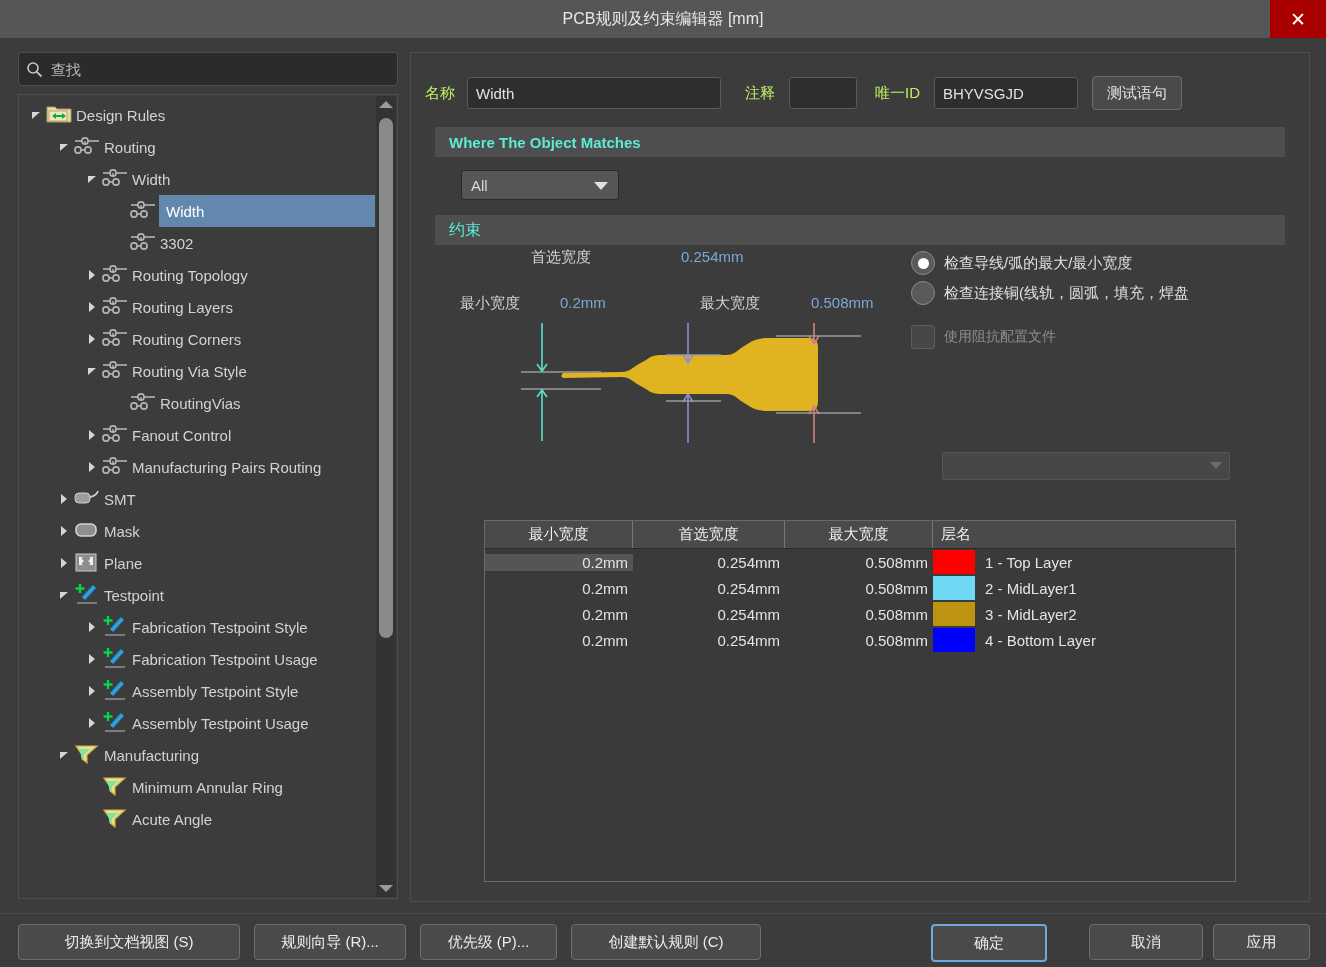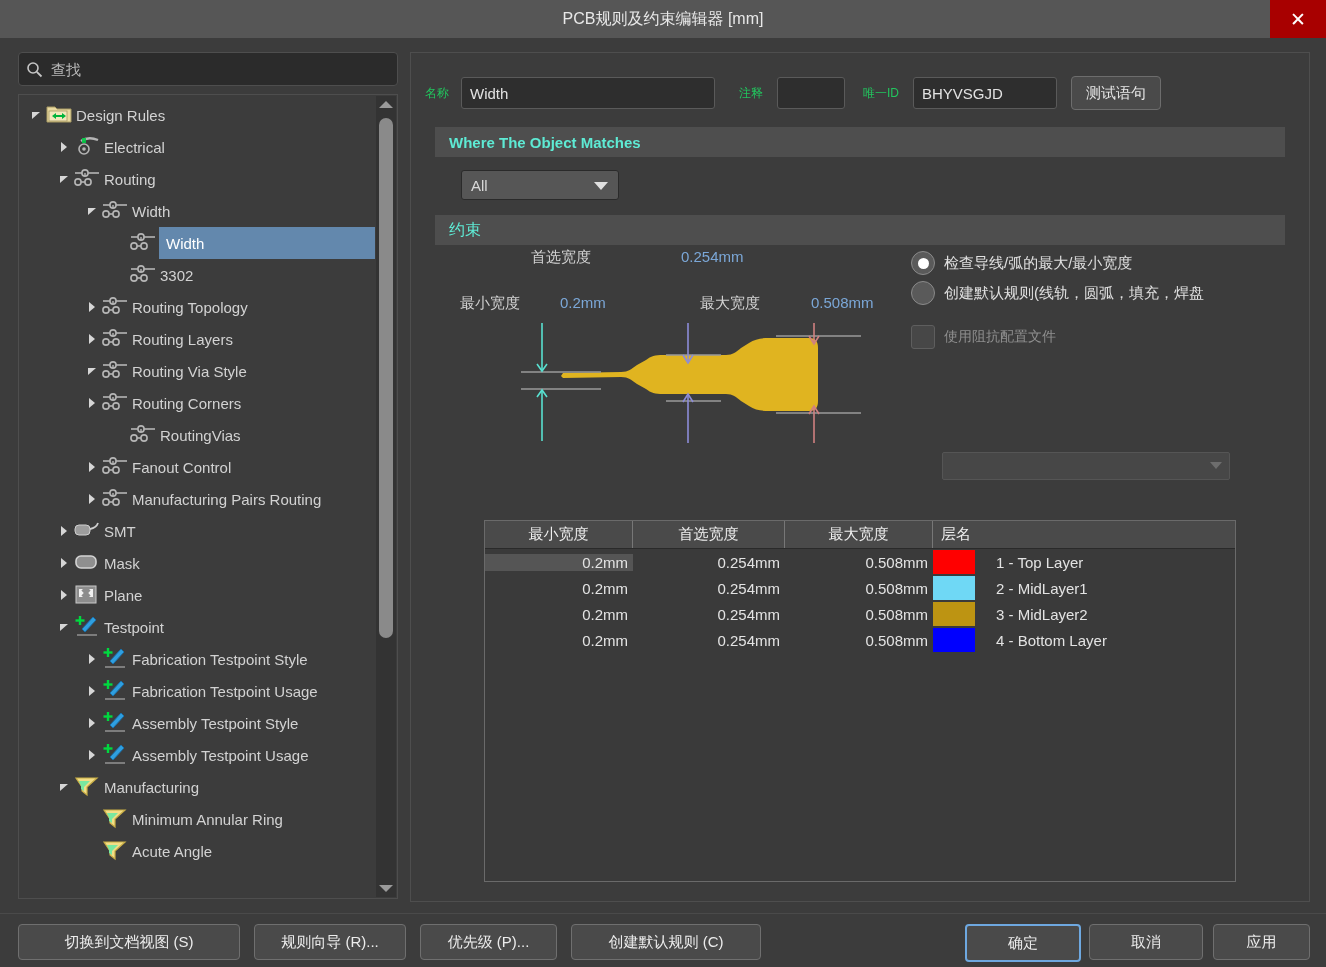--- a/index.html
+++ b/index.html
@@ -85,21 +85,21 @@
   #tree-thumb{
     position:absolute;left:3px;top:22px;width:14px;height:520px;
     background:#8a8a8a;border-radius:7px;
   }
   
   #right-panel{
     position:absolute;left:410px;top:14px;width:898px;height:848px;
     border:1px solid #4e4e4e;background:#3c3c3c;
   }
   #form-row{position:absolute;left:14px;top:20px;width:870px;height:40px;display:flex;align-items:center;}
-  .flabel{color:#22c55e;font-size:12px;}
+  .flabel{color:#bef264;font-size:15px;}
   .finput{
     background:#2e2e2e;border:1px solid #5a5a5a;border-radius:3px;
     color:#e2e2e2;font-family:"Liberation Sans","DejaVu Sans",sans-serif;font-size:15px;
     height:30px;padding:0 8px;outline:none;
   }
   .fbtn{
     background:#4a4a4a;border:1px solid #6d6d6d;border-radius:4px;color:#e8e8e8;
     font-family:"Liberation Sans","DejaVu Sans",sans-serif;font-size:15px;
     height:34px;padding:0 14px;cursor:pointer;
   }
@@ -156,21 +156,21 @@
   #thead .th{
     font-size:15px;color:#efefef;display:flex;align-items:center;
     border-right:1px solid #777;box-sizing:border-box;padding-left:8px;
   }
   #thead .th.c{justify-content:center;padding-left:0;}
   .trow{display:flex;height:26px;align-items:center;}
   .trow .td{font-size:15px;color:#e3e3e3;display:flex;align-items:center;box-sizing:border-box;}
   .td.num{justify-content:flex-end;padding-right:5px;}
   .td.sel{background:#555555;}
   .swatch{width:42px;height:24px;flex:0 0 42px;}
-  .layername{padding-left:21px;}
+  .layername{padding-left:10px;}
   
   #bottombar{
     position:absolute;left:0;top:913px;width:1326px;height:54px;background:#3c3c3c;
     border-top:1px solid #4a4a4a;
   }
   .bbtn{
     position:absolute;top:10px;height:34px;
     background:#4a4a4a;border:1px solid #6f6f6f;border-radius:4px;
     color:#ececec;font-family:"Liberation Sans","DejaVu Sans",sans-serif;font-size:15px;
     display:flex;align-items:center;justify-content:center;cursor:pointer;
@@ -209,33 +209,20 @@
             <span class="icn"><svg width="28" height="24" viewBox="0 0 28 24">
         <path d="M2 5 h8 l2 2 h14 v13 h-24 z" fill="#e8d9a0" stroke="#a89a63" stroke-width="1"></path>
         <rect x="4" y="9" width="18" height="10" fill="#f2e7bc" stroke="#a89a63" stroke-width="0.8"></rect>
         <path d="M7 14 l4-3 v2 h6 v-2 l4 3 l-4 3 v-2 h-6 v2 z" fill="#00b33c"></path>
       </svg></span>
             <span class="lbl">Design Rules</span>
           </div>
           <div class="tnode">
             <span class="tw" style="flex: 0 0 36px; height: 32px;"></span>
             <span class="arrow">
-              <span class="cr"></span>
-            </span>
-            <span class="icn"><svg width="28" height="24" viewBox="0 0 28 24">
-        <path d="M8 7 C14 3 20 4 25 6" fill="none" stroke="#b5b5b5" stroke-width="2.4"></path>
-        <path d="M9 4 l4 0 l0 5 l-4 0 z" fill="#00cc44" opacity="0.9"></path>
-        <circle cx="11" cy="15" r="5" fill="none" stroke="#b5b5b5" stroke-width="1.6"></circle>
-        <circle cx="11" cy="15" r="1.8" fill="#b5b5b5"></circle>
-      </svg></span>
-            <span class="lbl">Electrical</span>
-          </div>
-          <div class="tnode">
-            <span class="tw" style="flex: 0 0 36px; height: 32px;"></span>
-            <span class="arrow">
               <span class="cd"></span>
             </span>
             <span class="icn"><svg width="28" height="24" viewBox="0 0 28 24">
       <line x1="2" y1="7" x2="9" y2="7" stroke="#b5b5b5" stroke-width="1.6"></line>
       <circle cx="12" cy="7" r="3.1" fill="none" stroke="#b5b5b5" stroke-width="1.6"></circle>
       <line x1="15" y1="7" x2="26" y2="7" stroke="#b5b5b5" stroke-width="1.6"></line>
       <circle cx="5" cy="16" r="3.1" fill="none" stroke="#b5b5b5" stroke-width="1.6"></circle>
       <line x1="8" y1="16" x2="12" y2="16" stroke="#b5b5b5" stroke-width="1.6"></line>
       <circle cx="15" cy="16" r="3.1" fill="none" stroke="#b5b5b5" stroke-width="1.6"></circle>
       <line x1="12" y1="7" x2="12" y2="10" stroke="#b5b5b5" stroke-width="1.4"></line>
@@ -316,48 +303,48 @@
       <circle cx="5" cy="16" r="3.1" fill="none" stroke="#b5b5b5" stroke-width="1.6"></circle>
       <line x1="8" y1="16" x2="12" y2="16" stroke="#b5b5b5" stroke-width="1.6"></line>
       <circle cx="15" cy="16" r="3.1" fill="none" stroke="#b5b5b5" stroke-width="1.6"></circle>
       <line x1="12" y1="7" x2="12" y2="10" stroke="#b5b5b5" stroke-width="1.4"></line>
     </svg></span>
             <span class="lbl">Routing Layers</span>
           </div>
           <div class="tnode">
             <span class="tw" style="flex: 0 0 64px; height: 32px;"></span>
             <span class="arrow">
+              <span class="cr"></span>
+            </span>
+            <span class="icn"><svg width="28" height="24" viewBox="0 0 28 24">
+      <line x1="2" y1="7" x2="9" y2="7" stroke="#b5b5b5" stroke-width="1.6"></line>
+      <circle cx="12" cy="7" r="3.1" fill="none" stroke="#b5b5b5" stroke-width="1.6"></circle>
+      <line x1="15" y1="7" x2="26" y2="7" stroke="#b5b5b5" stroke-width="1.6"></line>
+      <circle cx="5" cy="16" r="3.1" fill="none" stroke="#b5b5b5" stroke-width="1.6"></circle>
+      <line x1="8" y1="16" x2="12" y2="16" stroke="#b5b5b5" stroke-width="1.6"></line>
+      <circle cx="15" cy="16" r="3.1" fill="none" stroke="#b5b5b5" stroke-width="1.6"></circle>
+      <line x1="12" y1="7" x2="12" y2="10" stroke="#b5b5b5" stroke-width="1.4"></line>
+    </svg></span>
+            <span class="lbl">Routing Corners</span>
+          </div>
+          <div class="tnode">
+            <span class="tw" style="flex: 0 0 64px; height: 32px;"></span>
+            <span class="arrow">
               <span class="cd"></span>
             </span>
             <span class="icn"><svg width="28" height="24" viewBox="0 0 28 24">
       <line x1="2" y1="7" x2="9" y2="7" stroke="#b5b5b5" stroke-width="1.6"></line>
       <circle cx="12" cy="7" r="3.1" fill="none" stroke="#b5b5b5" stroke-width="1.6"></circle>
       <line x1="15" y1="7" x2="26" y2="7" stroke="#b5b5b5" stroke-width="1.6"></line>
       <circle cx="5" cy="16" r="3.1" fill="none" stroke="#b5b5b5" stroke-width="1.6"></circle>
       <line x1="8" y1="16" x2="12" y2="16" stroke="#b5b5b5" stroke-width="1.6"></line>
       <circle cx="15" cy="16" r="3.1" fill="none" stroke="#b5b5b5" stroke-width="1.6"></circle>
       <line x1="12" y1="7" x2="12" y2="10" stroke="#b5b5b5" stroke-width="1.4"></line>
     </svg></span>
             <span class="lbl">Routing Via Style</span>
-          </div>
-          <div class="tnode">
-            <span class="tw" style="flex: 0 0 64px; height: 32px;"></span>
-            <span class="arrow">
-              <span class="cr"></span>
-            </span>
-            <span class="icn"><svg width="28" height="24" viewBox="0 0 28 24">
-      <line x1="2" y1="7" x2="9" y2="7" stroke="#b5b5b5" stroke-width="1.6"></line>
-      <circle cx="12" cy="7" r="3.1" fill="none" stroke="#b5b5b5" stroke-width="1.6"></circle>
-      <line x1="15" y1="7" x2="26" y2="7" stroke="#b5b5b5" stroke-width="1.6"></line>
-      <circle cx="5" cy="16" r="3.1" fill="none" stroke="#b5b5b5" stroke-width="1.6"></circle>
-      <line x1="8" y1="16" x2="12" y2="16" stroke="#b5b5b5" stroke-width="1.6"></line>
-      <circle cx="15" cy="16" r="3.1" fill="none" stroke="#b5b5b5" stroke-width="1.6"></circle>
-      <line x1="12" y1="7" x2="12" y2="10" stroke="#b5b5b5" stroke-width="1.4"></line>
-    </svg></span>
-            <span class="lbl">Routing Corners</span>
           </div>
           <div class="tnode">
             <span class="tw" style="flex: 0 0 92px; height: 32px;"></span>
             <span class="arrow"></span>
             <span class="icn"><svg width="28" height="24" viewBox="0 0 28 24">
       <line x1="2" y1="7" x2="9" y2="7" stroke="#b5b5b5" stroke-width="1.6"></line>
       <circle cx="12" cy="7" r="3.1" fill="none" stroke="#b5b5b5" stroke-width="1.6"></circle>
       <line x1="15" y1="7" x2="26" y2="7" stroke="#b5b5b5" stroke-width="1.6"></line>
       <circle cx="5" cy="16" r="3.1" fill="none" stroke="#b5b5b5" stroke-width="1.6"></circle>
       <line x1="8" y1="16" x2="12" y2="16" stroke="#b5b5b5" stroke-width="1.6"></line>
@@ -602,21 +589,21 @@
       </svg>
     </div>
 
     <div id="opts">
       <div class="radio-row">
         <span class="radio on"></span>
         <span class="rl">检查导线/弧的最大/最小宽度</span>
       </div>
       <div class="radio-row">
         <span class="radio"></span>
-        <span class="rl">创建默认规则(线轨，圆弧，填充，焊盘</span>
+        <span class="rl">检查连接铜(线轨，圆弧，填充，焊盘</span>
       </div>
       <div id="chk-row">
         <span class="chkbox"></span>
         <span class="cl">使用阻抗配置文件</span>
       </div>
       <div id="imp-select">
         <span class="dd"></span>
       </div>
     </div>
 
@@ -660,16 +647,16 @@
     </div>
 
   </div>
 </div>
 
 <div id="bottombar">
     <div class="bbtn" style="left: 18px; width: 220px;">切换到文档视图 (S)</div>
     <div class="bbtn" style="left: 254px; width: 150px;">规则向导 (R)...</div>
     <div class="bbtn" style="left: 420px; width: 135px;">优先级 (P)...</div>
     <div class="bbtn" style="left: 571px; width: 188px;">创建默认规则 (C)</div>
-    <div class="bbtn primary" style="left: 965px; width: 112px;">确定</div>
+    <div class="bbtn primary" style="left: 931px; width: 112px;">确定</div>
     <div class="bbtn" style="left: 1089px; width: 112px;">取消</div>
     <div class="bbtn" style="left: 1213px; width: 95px;">应用</div>
   </div>
 
 </body></html>

